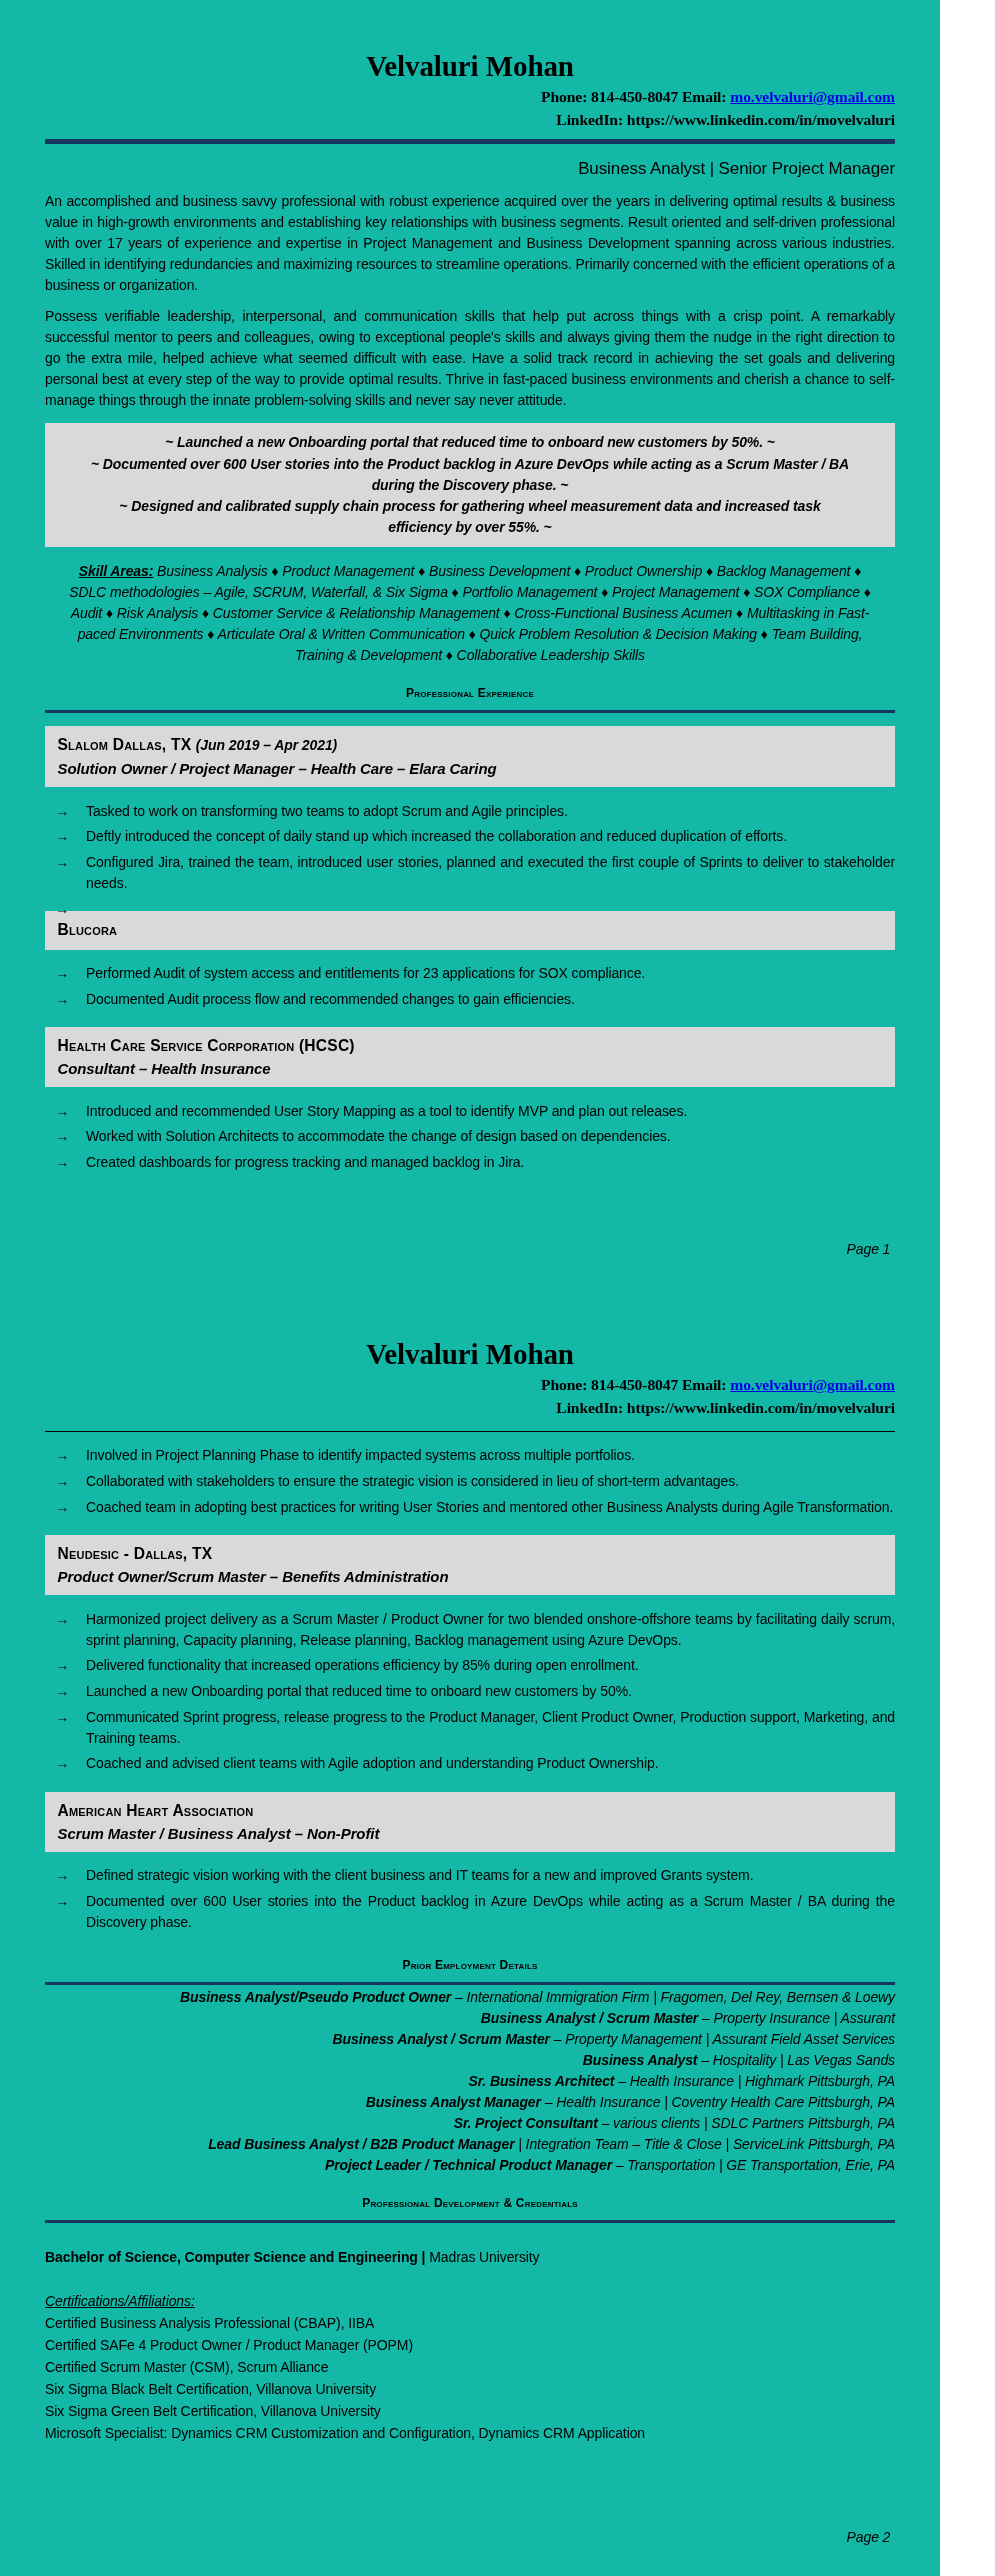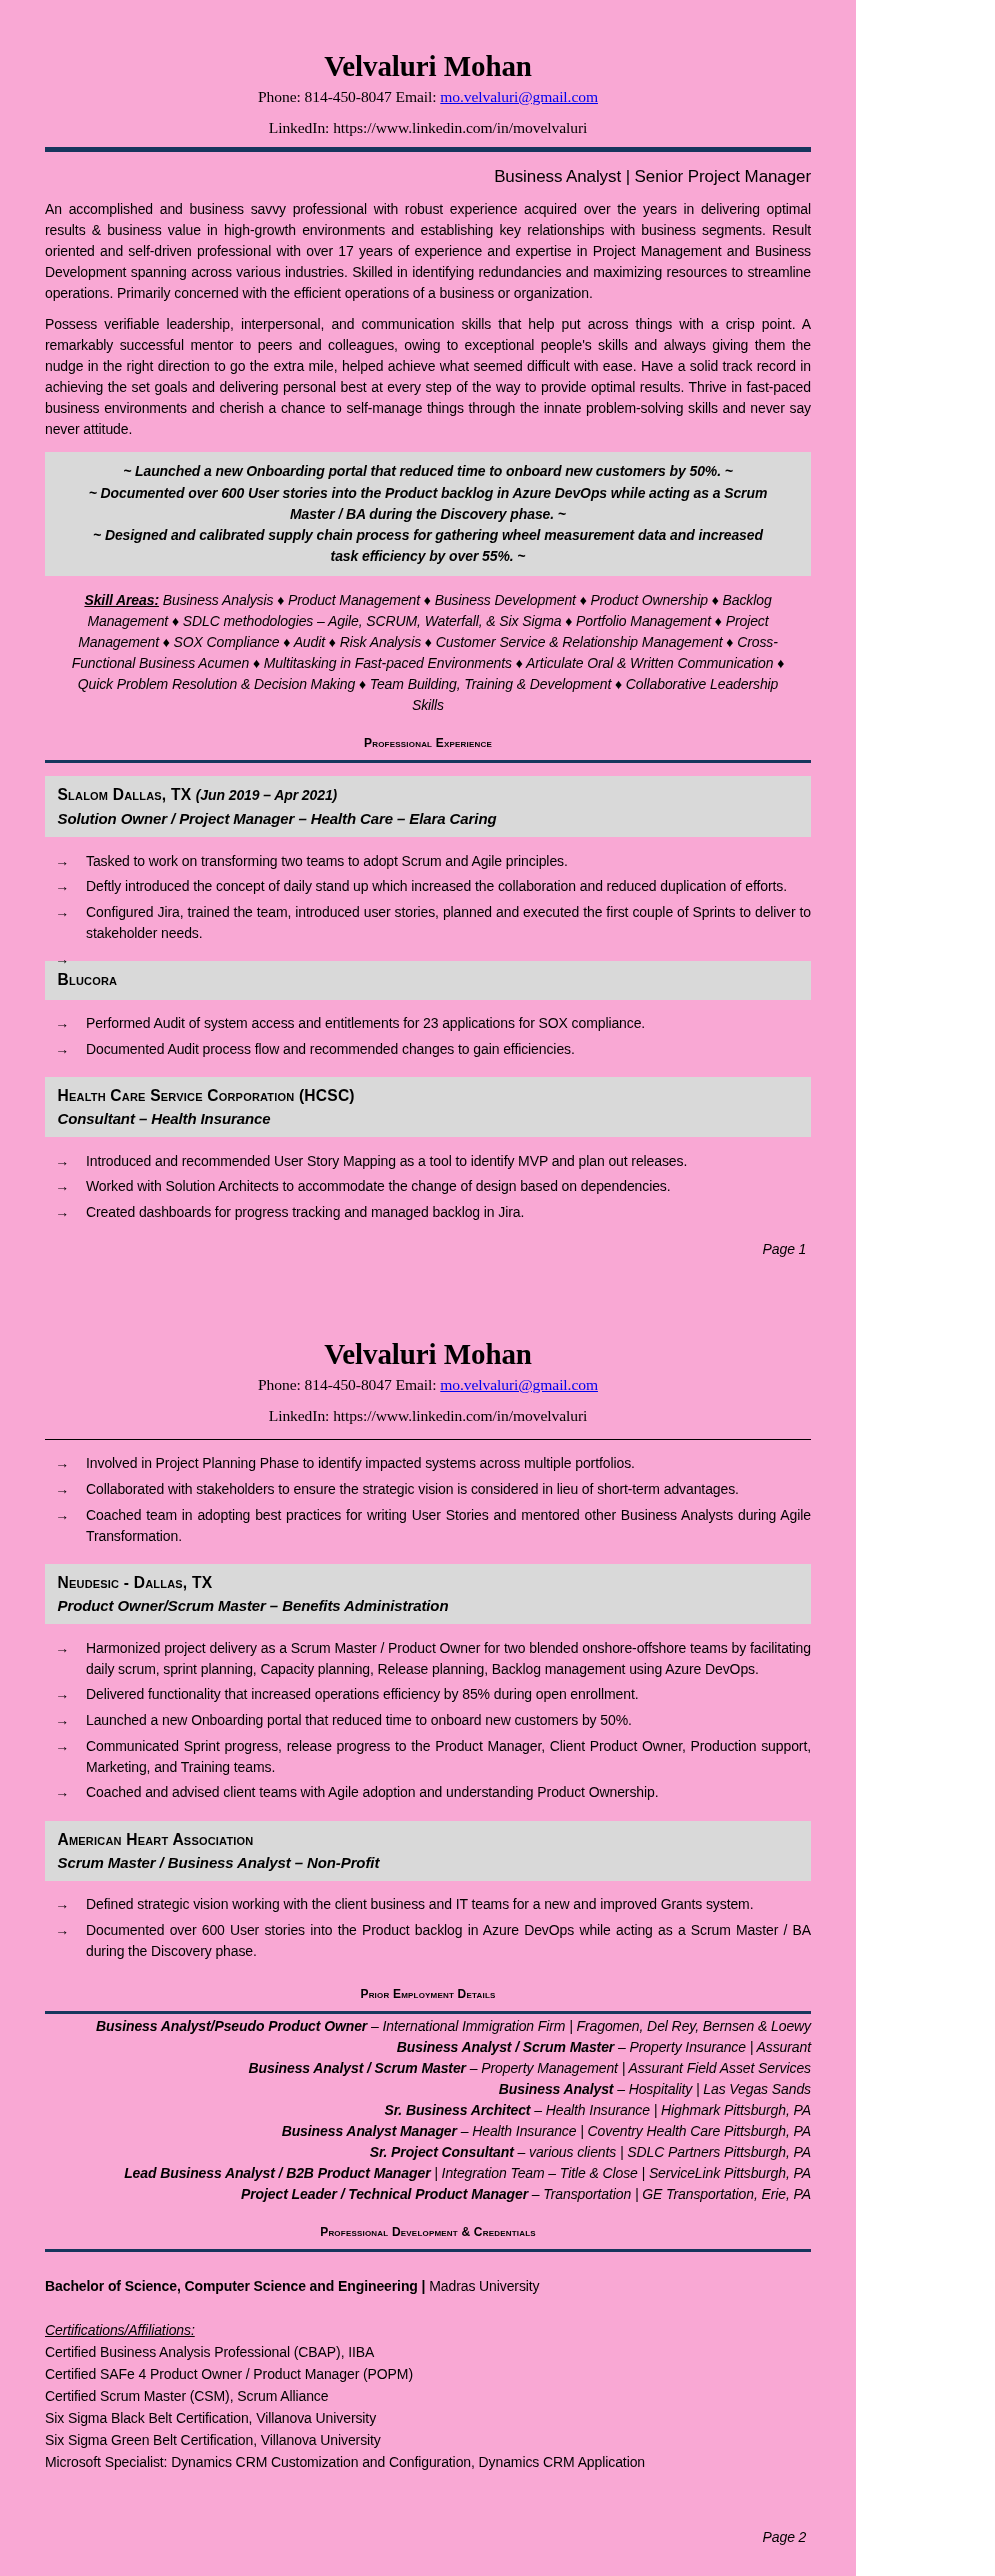--- a/index.html
+++ b/index.html
@@ -6,42 +6,43 @@
   html, body { background: #ffffff; }
   body {
     width: 996px;
     font-family: "Liberation Sans", sans-serif;
     color: #000;
     font-size: 14px;
     line-height: 21px;
     letter-spacing: -0.1px;
   }
   .page {
-    width: 856px;
+    width: 940px;
     height: 1288px;
     padding: 50px 45px 28px 45px;
     overflow: hidden;
     display: flex;
     flex-direction: column;
-    background: #f9a8d4;
+    background: #14b8a6;
   }
   
   .doc-header { text-align: center; font-family: "Liberation Serif", serif; }
   .person-name {
     font-size: 29px;
     line-height: 33px;
     font-weight: bold;
   }
   .contact-line {
     font-size: 15.6px;
     line-height: 22.7px;
-    font-weight: normal;
+    font-weight: bold;
     margin-top: 3.1px;
-  }
-  .contact-line.second { margin-top: 8px; }
+    text-align: right;
+  }
+  .contact-line.second { margin-top: 0; }
   .email-link { color: #0000EE; text-decoration: underline; cursor: pointer; }
   .header-rule-thick { height: 4.7px; background: #17365D; margin-top: 7.8px; }
   .header-rule-thin { height: 1.6px; background: #000; margin-top: 11px; }
   
   .role-title {
     margin-top: 13px;
     text-align: right;
     font-size: 17px;
     line-height: 23.4px;
     font-weight: normal;

